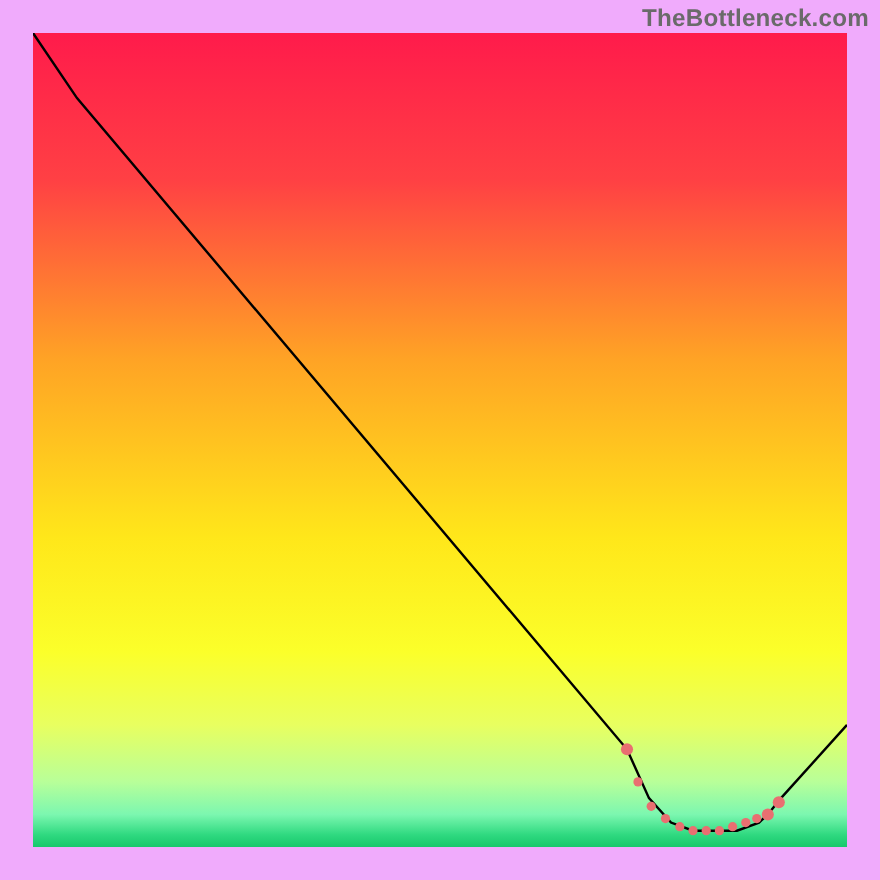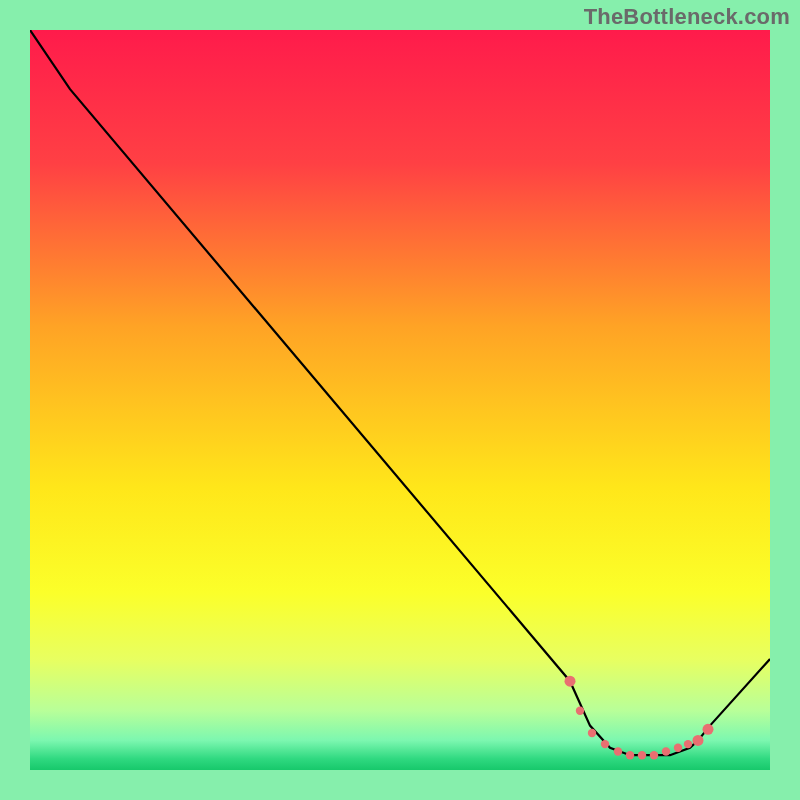--- a/index.html
+++ b/index.html
@@ -8,21 +8,21 @@
     width: 800px;
     height: 800px;
     background: #000;
     overflow: hidden;
     font-family: Arial, Helvetica, sans-serif;
   }
   .frame {
     position: relative;
     width: 800px;
     height: 800px;
-    background: #86efac;
+    background: #f0abfc;
   }
   .watermark {
     position: absolute;
     top: 4px;
     right: 10px;
     color: #6a6a6a;
     font-size: 22px;
     font-weight: 600;
     letter-spacing: 0.2px;
     z-index: 5;

